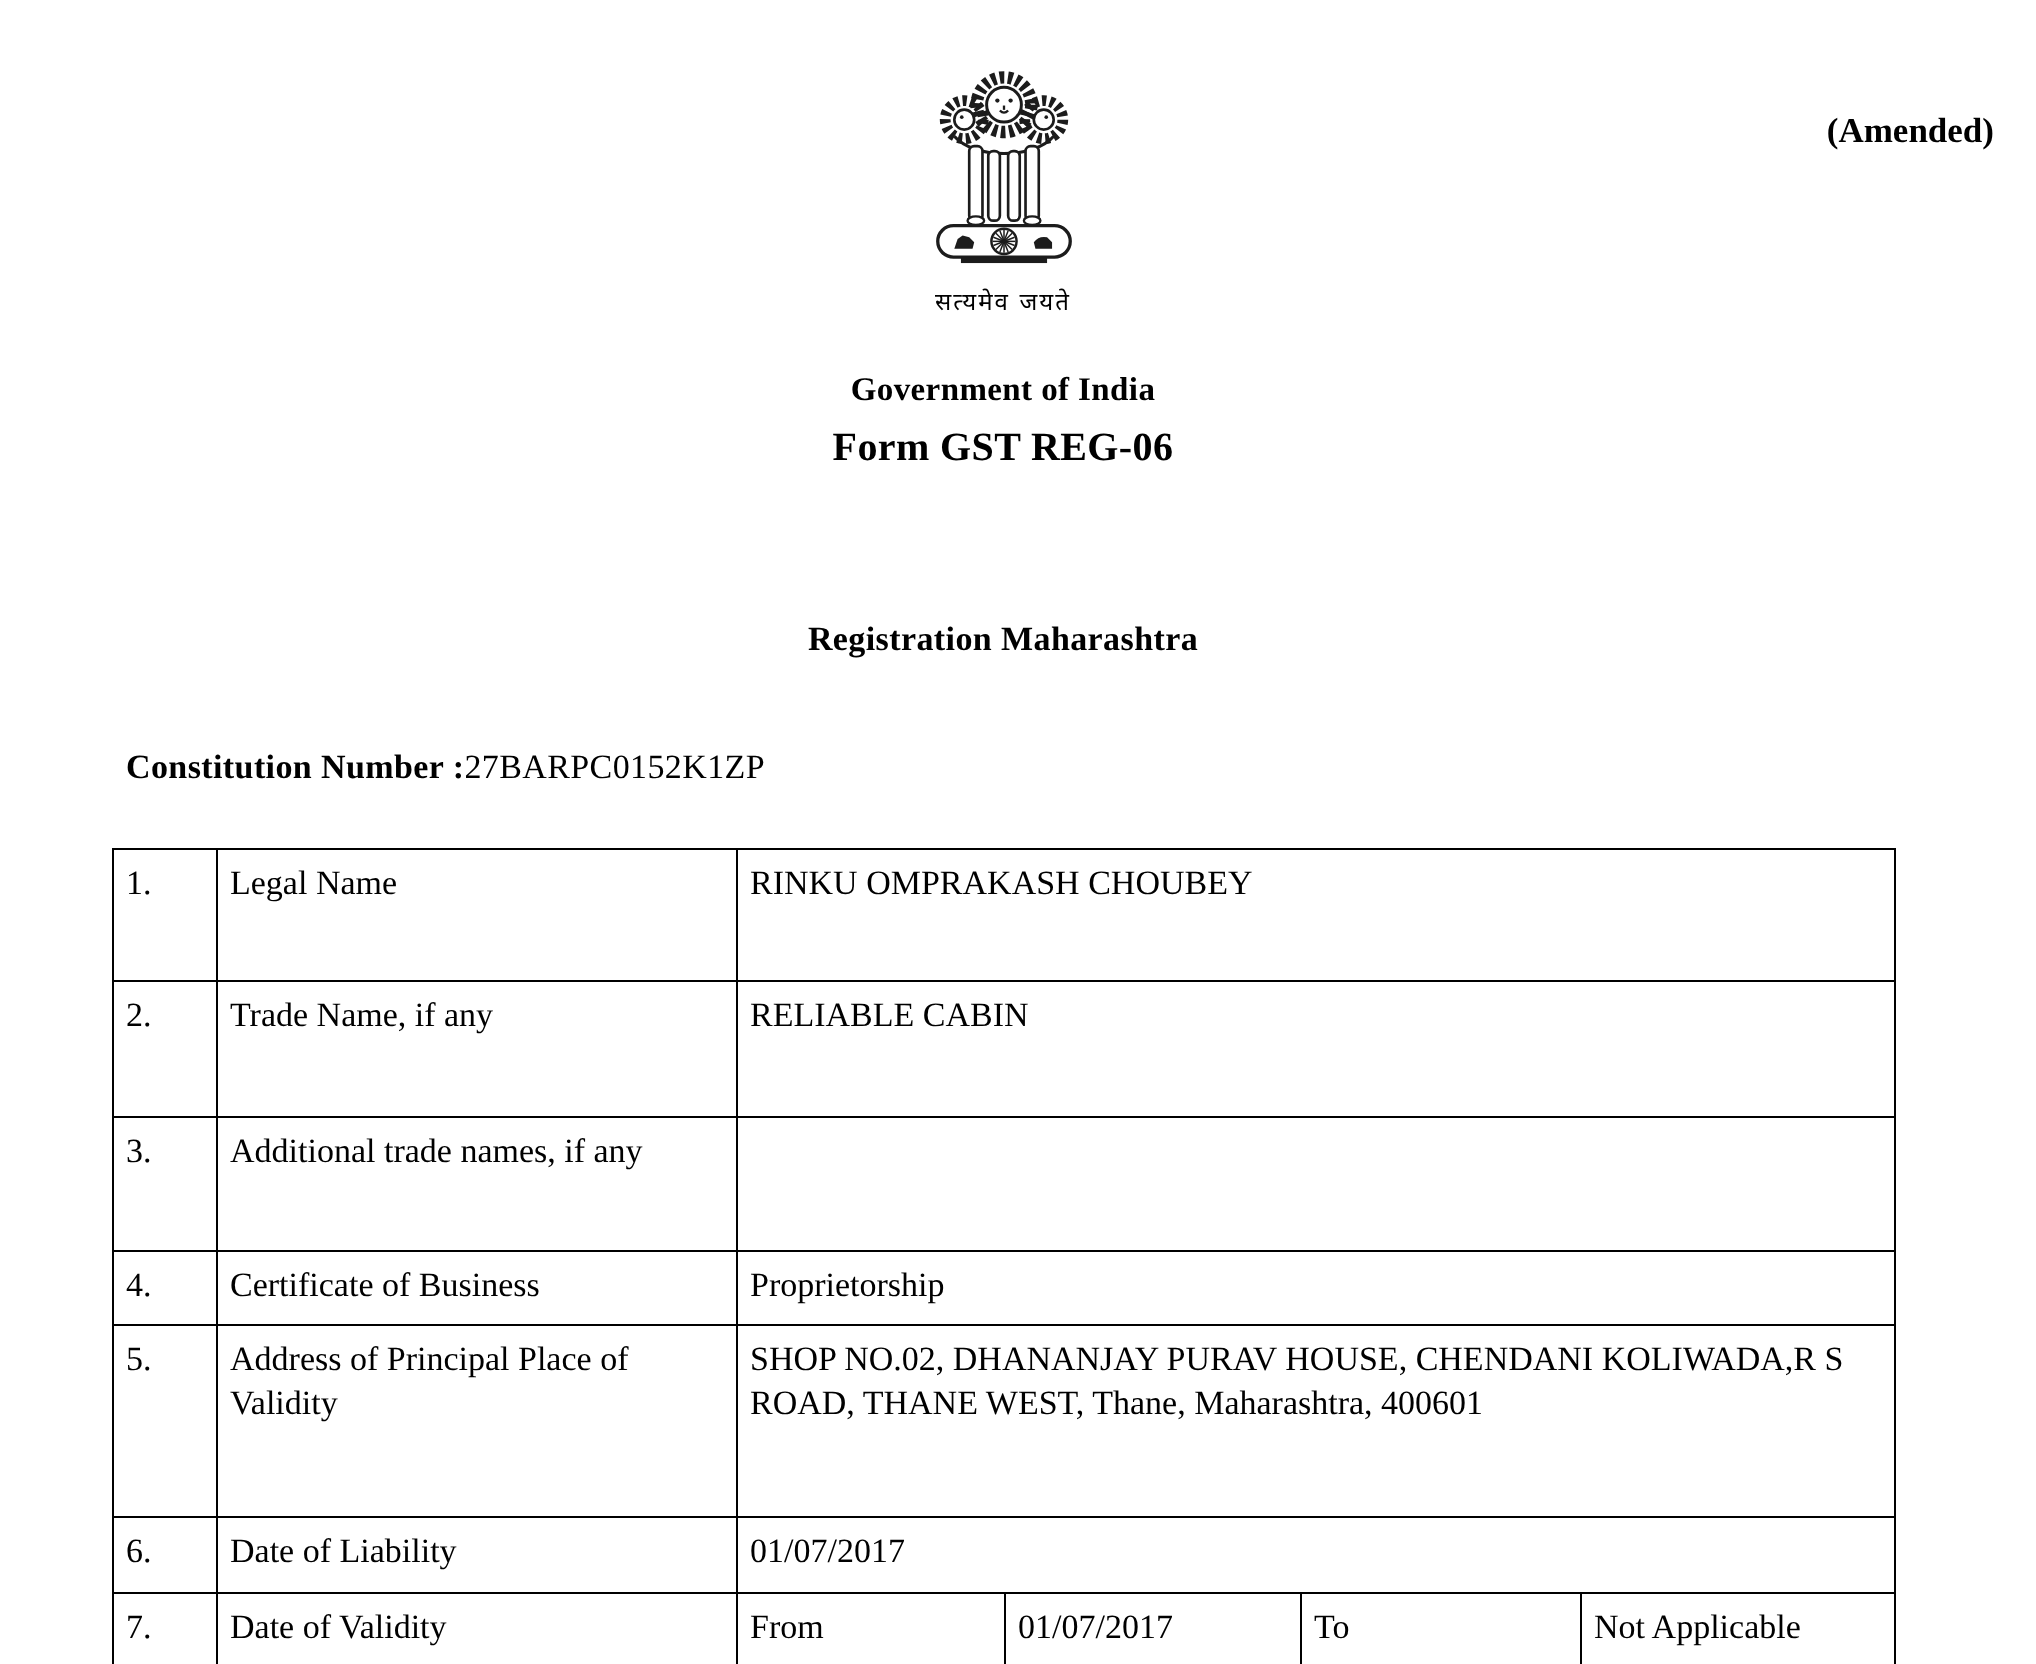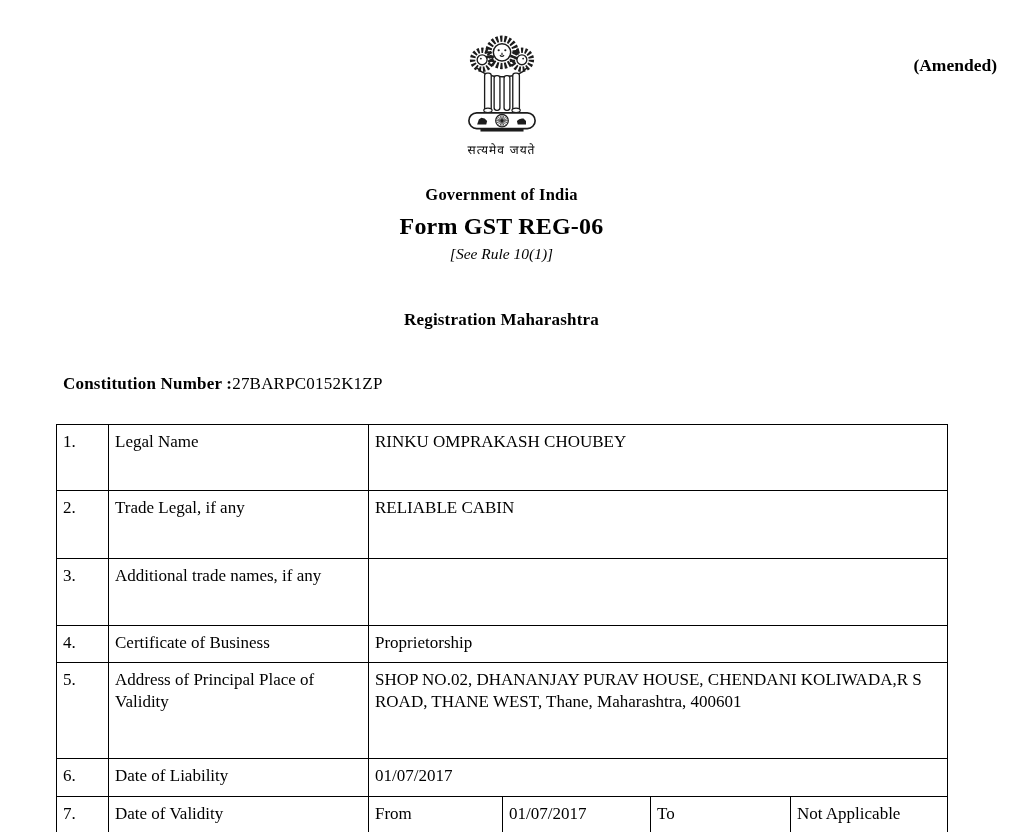--- a/index.html
+++ b/index.html
@@ -18,21 +18,21 @@
     position:absolute; top:55px; right:21px;
     font-weight:bold; font-size:17.5px;
   }
   .emblem-wrap { top:30px; }
   .emblem-svg { display:inline-block; }
   .motto {
     font-size:12px; letter-spacing:1px; margin-top:1px;
     font-family:"DejaVu Sans", sans-serif;
   }
   .gov-title   { top:185px; font-weight:bold; font-size:16.5px; letter-spacing:0.2px; }
-  .form-title  { top:213px; font-weight:bold; font-size:24px; letter-spacing:0.2px; }
+  .form-title  { top:213px; font-weight:bold; font-size:20px; letter-spacing:0.2px; }
   .rule-ref    { top:245px; font-style:italic; font-size:15.5px; }
   .cert-title  { top:310px; font-weight:bold; font-size:17px; letter-spacing:0.2px; }
   .reg-line {
     position:absolute; top:374px; left:63px; font-size:17px; letter-spacing:0.2px;
   }
   .reg-line .lbl { font-weight:bold; }
   table.gstable {
     position:absolute; top:424px; left:56px;
     width:891px; border-collapse:collapse; table-layout:fixed;
     font-size:17px; line-height:1.32;
@@ -101,21 +101,20 @@
         <path d="M68,110 q3,-4 8,-3 l3,3 l0,4 l-10,0 z" fill="#1c1c1c" stroke="none"></path>
 
         <rect x="24" y="119" width="52" height="3.6" fill="#1c1c1c" stroke="none"></rect>
       </g>
     </svg>
     <div class="motto">सत्यमेव जयते</div>
   </div>
 
   <div class="centerband gov-title">Government of India</div>
   <div class="centerband form-title">Form GST REG-06</div>
-  <div class="centerband rule-ref">[See Rule 10(1)]</div>
   <div class="centerband cert-title">Registration Maharashtra</div>
 
   <div class="reg-line"><span class="lbl">Constitution Number :</span><span>27BARPC0152K1ZP</span></div>
 
   <table class="gstable">
     <colgroup>
       <col style="width:52px">
         <col style="width:260px">
       <col style="width:134px">
         <col style="width:148px">
@@ -123,21 +122,21 @@
         <col style="width:157px">
     </colgroup>
     <tbody>
       <tr style="height:66px">
         <td class="sno">1.</td>
         <td>Legal Name</td>
         <td colspan="4">RINKU OMPRAKASH CHOUBEY</td>
       </tr>
       <tr style="height:68px">
         <td class="sno">2.</td>
-        <td>Trade Legal, if any</td>
+        <td>Trade Name, if any</td>
         <td colspan="4">RELIABLE CABIN</td>
       </tr>
       <tr style="height:67px">
         <td class="sno">3.</td>
         <td>Additional trade names, if any</td>
         <td colspan="4"></td>
       </tr>
       <tr style="height:37px">
         <td class="sno">4.</td>
         <td>Certificate of Business</td>

